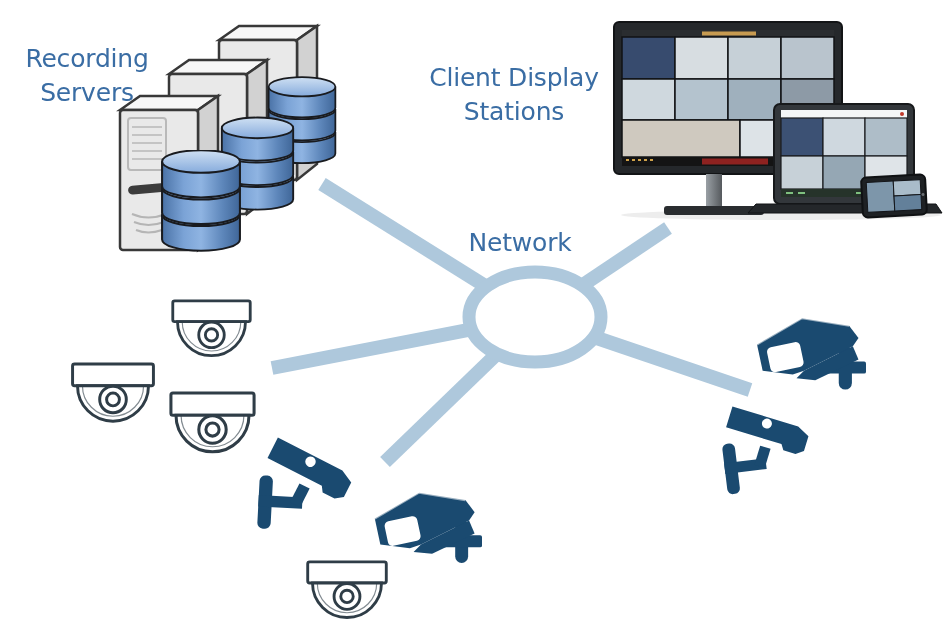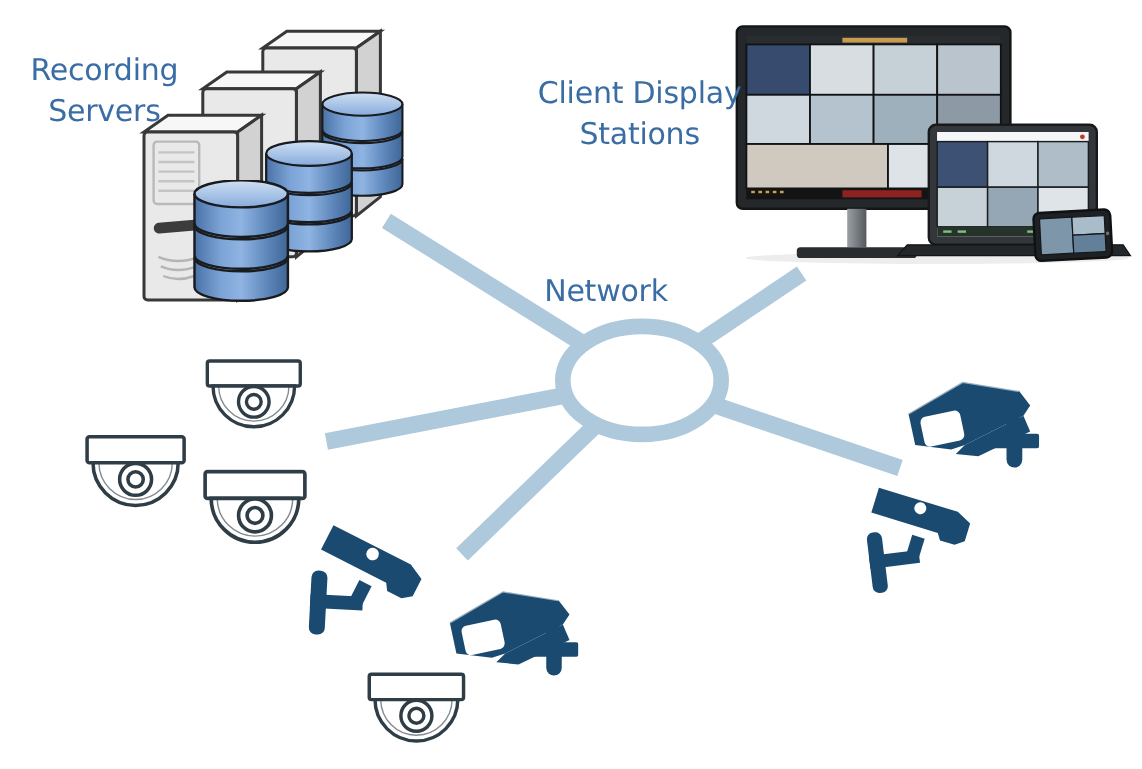--- a/index.html
+++ b/index.html
@@ -235,16 +235,16 @@
 
   <svg class="icon" style="left:360px;top:480px" width="122" height="92" viewBox="0 0 132 96">
       <use href="#sym-box"></use>
     </svg>
   <svg class="icon" style="left:742px;top:306px" width="124" height="92" viewBox="0 0 132 96">
       <use href="#sym-box"></use>
     </svg>
 
   <div class="lbl" style="left:6px;top:42px;width:162px">Recording
 Servers</div>
-  <div class="lbl" style="left:428px;top:61px;width:210px">Client Display
+  <div class="lbl" style="left:409px;top:61px;width:210px">Client Display
 Stations</div>
-  <div class="lbl" style="left:415px;top:226px;width:180px">Network</div>
+  <div class="lbl" style="left:430px;top:226px;width:180px">Network</div>
 </div>
 
 </body></html>

